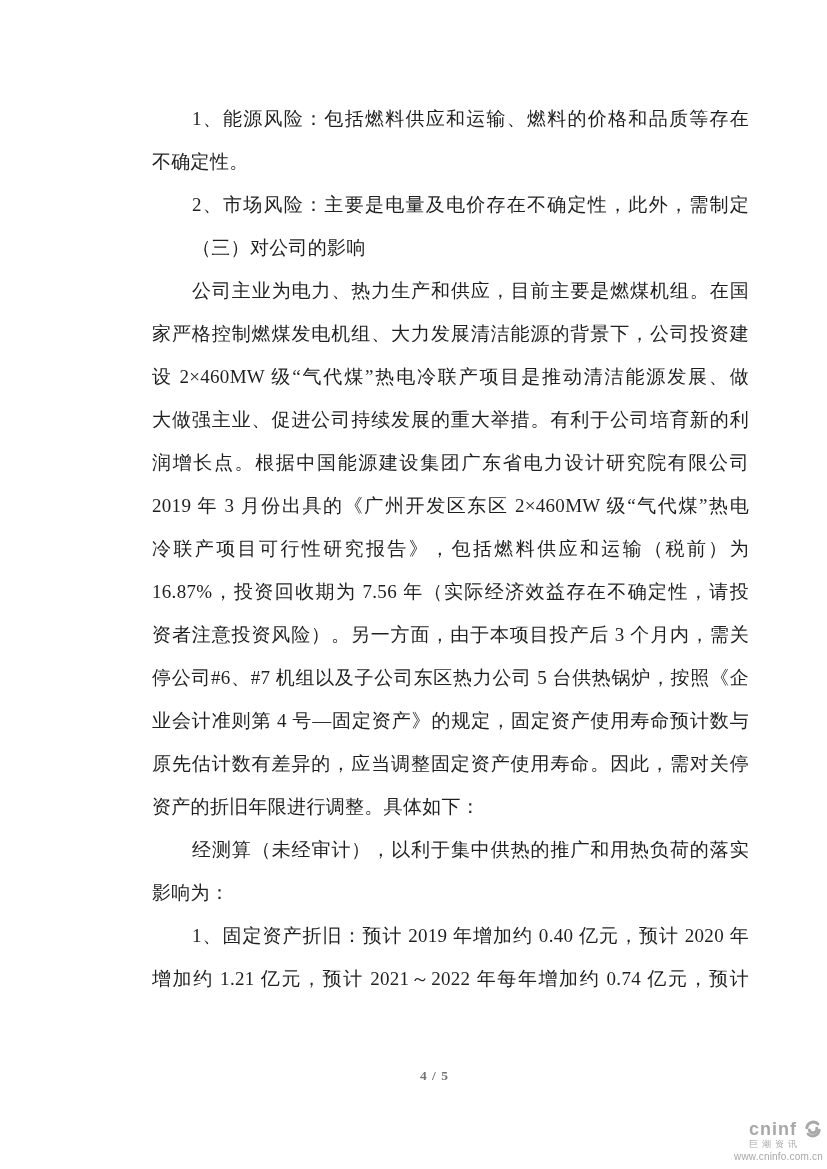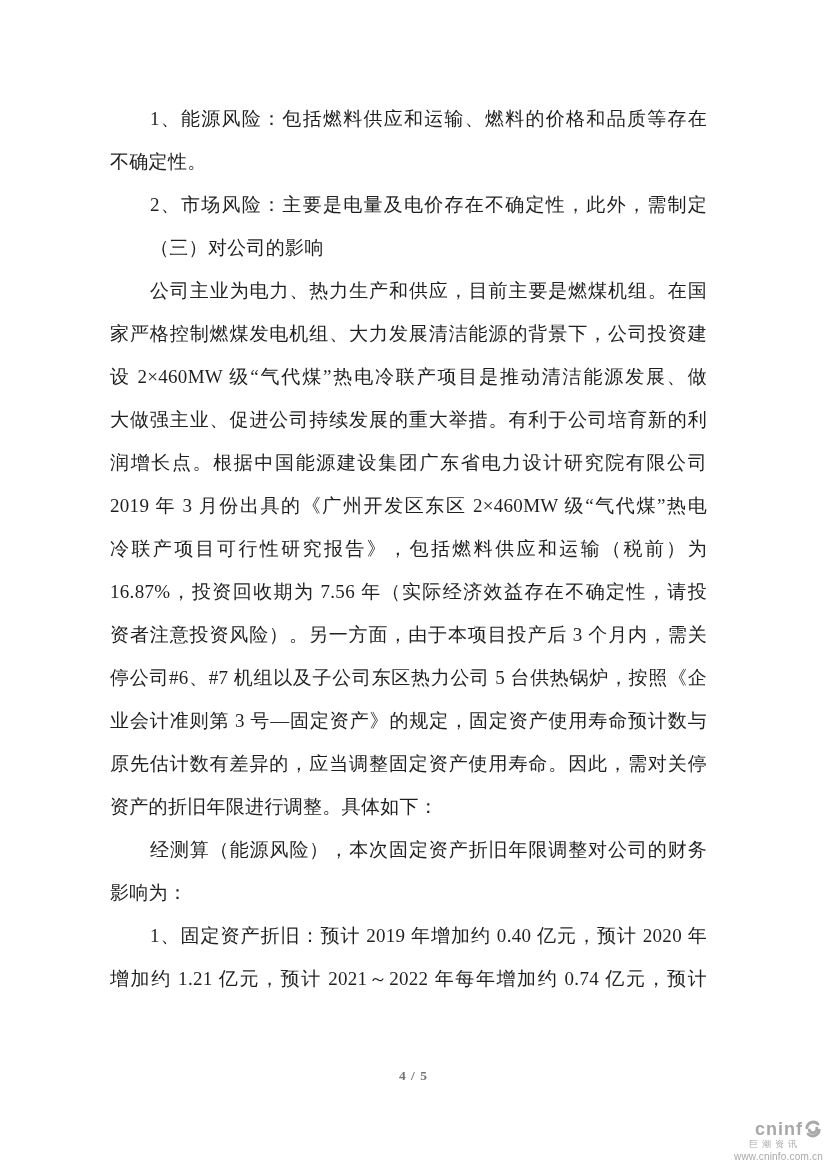--- a/index.html
+++ b/index.html
@@ -11,20 +11,21 @@
     width: 827px;
     height: 1169px;
     position: relative;
     overflow: hidden;
     font-family: "Liberation Serif", "DejaVu Serif", serif;
   }
   .page {
     position: absolute;
     inset: 0;
     background: #ffffff;
+    margin-left: 42px;
   }
   .doc-body {
     position: absolute;
     left: 110px;
     top: 97px;
     width: 597px;
     color: #1f1f1f;
     font-size: 19px;
   }
   .line {
@@ -61,21 +62,21 @@
     bottom: 7px;
     text-align: right;
     color: #a8a8a8;
     line-height: 1.05;
     font-family: "Liberation Sans", "DejaVu Sans", sans-serif;
   }
   .wm-row1 {
     display: flex;
     align-items: center;
     justify-content: flex-end;
-    gap: 0;
+    gap: 6px;
   }
   .wm-brand {
     font-size: 18px;
     font-weight: 700;
     letter-spacing: 1px;
   }
   .wm-icon {
     display: inline-flex;
     width: 20px;
     height: 20px;
@@ -105,24 +106,24 @@
       <div class="line indent justify">公司主业为电力、热力生产和供应，目前主要是燃煤机组。在国</div>
       <div class="line justify">家严格控制燃煤发电机组、大力发展清洁能源的背景下，公司投资建</div>
       <div class="line justify">设 2×460MW 级“气代煤”热电冷联产项目是推动清洁能源发展、做</div>
       <div class="line justify">大做强主业、促进公司持续发展的重大举措。有利于公司培育新的利</div>
       <div class="line justify">润增长点。根据中国能源建设集团广东省电力设计研究院有限公司</div>
       <div class="line justify">2019 年 3 月份出具的《广州开发区东区 2×460MW 级“气代煤”热电</div>
       <div class="line justify">冷联产项目可行性研究报告》，包括燃料供应和运输（税前）为</div>
       <div class="line justify">16.87%，投资回收期为 7.56 年（实际经济效益存在不确定性，请投</div>
       <div class="line justify">资者注意投资风险）。另一方面，由于本项目投产后 3 个月内，需关</div>
       <div class="line justify">停公司#6、#7 机组以及子公司东区热力公司 5 台供热锅炉，按照《企</div>
-      <div class="line justify">业会计准则第 3 号—固定资产》的规定，固定资产使用寿命预计数与</div>
+      <div class="line justify">业会计准则第 4 号—固定资产》的规定，固定资产使用寿命预计数与</div>
       <div class="line justify">原先估计数有差异的，应当调整固定资产使用寿命。因此，需对关停</div>
       <div class="line">资产的折旧年限进行调整。具体如下：</div>
-      <div class="line indent justify">经测算（能源风险），本次固定资产折旧年限调整对公司的财务</div>
+      <div class="line indent justify">经测算（未经审计），以利于集中供热的推广和用热负荷的落实</div>
       <div class="line">影响为：</div>
       <div class="line indent justify">1、固定资产折旧：预计 2019 年增加约 0.40 亿元，预计 2020 年</div>
       <div class="line justify">增加约 1.21 亿元，预计 2021～2022 年每年增加约 0.74 亿元，预计</div>
     </div>
 
   <div class="footer-pageno">4 / 5</div>
 
   <div class="watermark">
     <div class="wm-row1">
       <span class="wm-brand">cninf</span>

